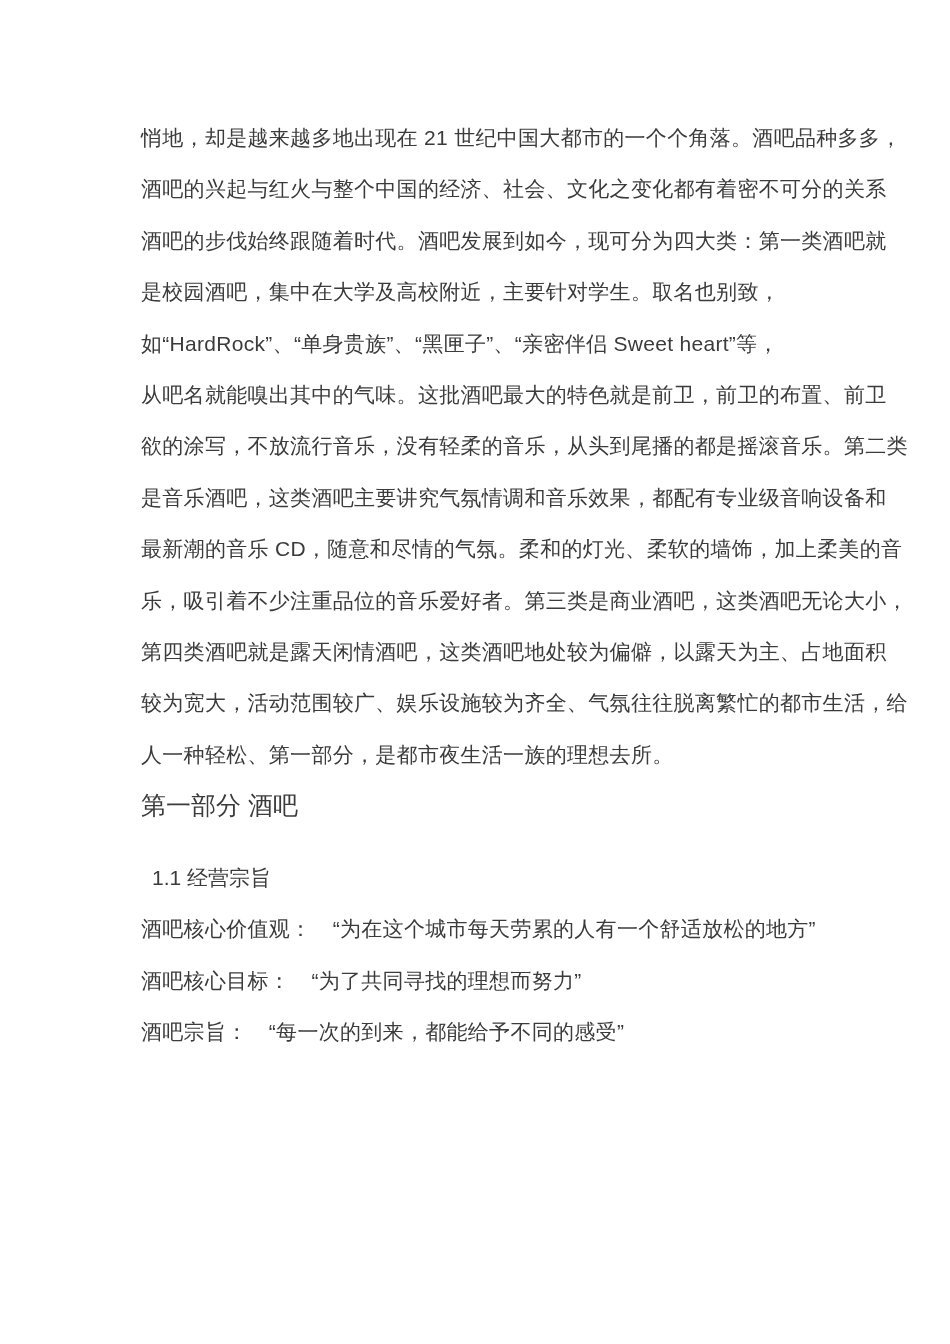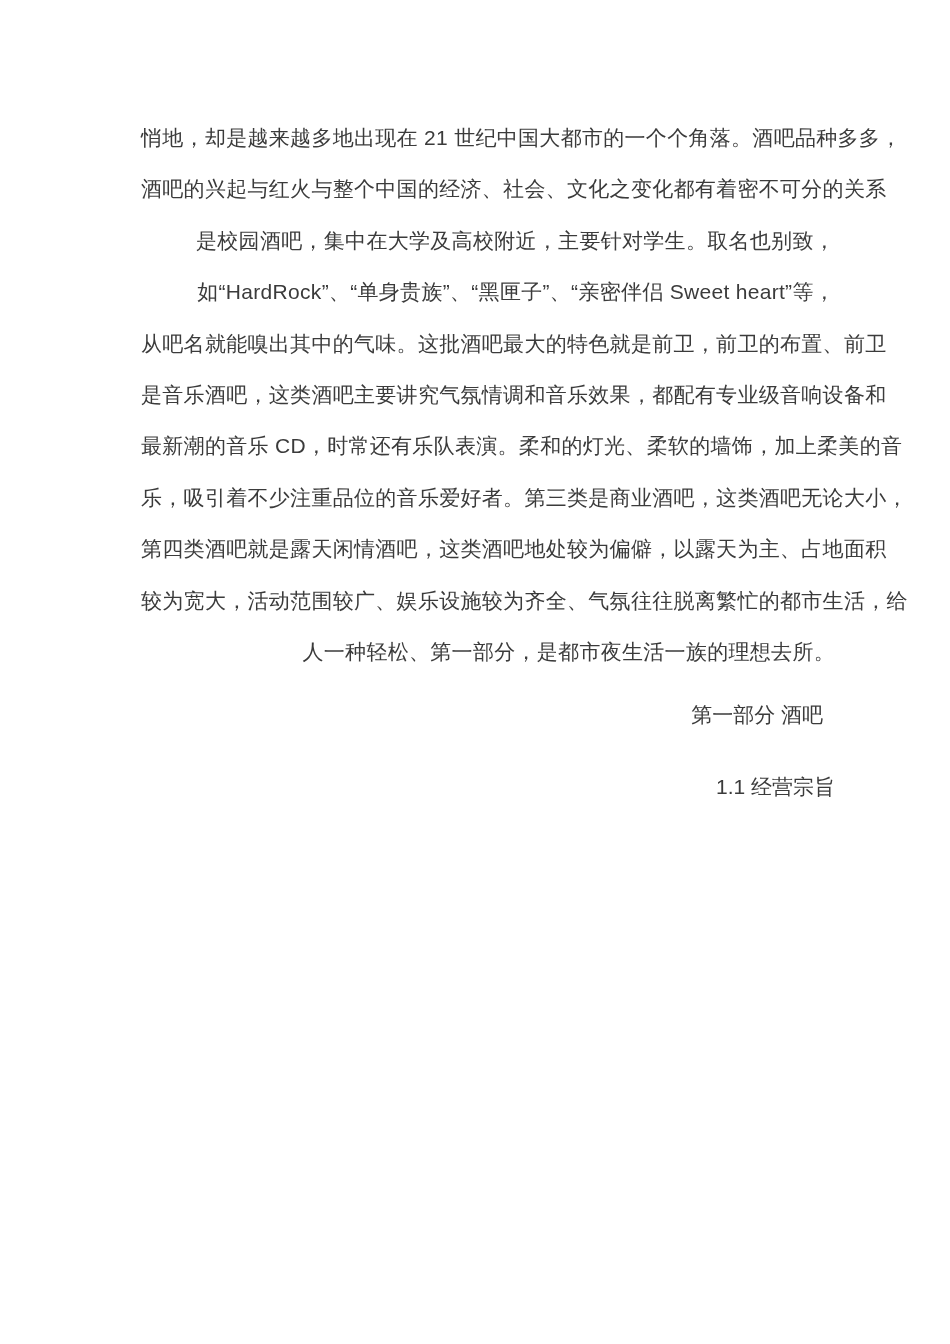--- a/index.html
+++ b/index.html
@@ -14,62 +14,68 @@
     background: #ffffff;
     overflow: hidden;
     font-family: "Liberation Sans", sans-serif;
   }
   .content {
     position: absolute;
     left: 141px;
     top: 112px;
     width: 694px;
     color: #3b3b3b;
-    text-align: right;
   }
   .line {
     margin: 0;
     padding: 0;
     font-size: 21px;
     line-height: 51.4px;
     white-space: nowrap;
     letter-spacing: 0.3px;
   }
   .section-heading {
-    margin: 12px;
-    font-size: 21px;
+    margin: 0;
+    font-size: 25px;
     line-height: 51.4px;
     white-space: nowrap;
   }
   .subsection-heading {
     margin: 20px 0 0 11px;
     font-size: 21px;
     line-height: 51.4px;
     white-space: nowrap;
   }
 </style>
 </head>
 <body>
 
 <div class="page">
   <div class="content">
 
     <div>
       <p class="line">悄地，却是越来越多地出现在 21 世纪中国大都市的一个个角落。酒吧品种多多，</p>
       <p class="line">酒吧的兴起与红火与整个中国的经济、社会、文化之变化都有着密不可分的关系</p>
+      <p class="line">酒吧的步伐始终跟随着时代。酒吧发展到如今，现可分为四大类：第一类酒吧就</p>
       <p class="line">是校园酒吧，集中在大学及高校附近，主要针对学生。取名也别致，</p>
       <p class="line">如“HardRock”、“单身贵族”、“黑匣子”、“亲密伴侣 Sweet heart”等，</p>
       <p class="line">从吧名就能嗅出其中的气味。这批酒吧最大的特色就是前卫，前卫的布置、前卫</p>
+      <p class="line">欲的涂写，不放流行音乐，没有轻柔的音乐，从头到尾播的都是摇滚音乐。第二类</p>
       <p class="line">是音乐酒吧，这类酒吧主要讲究气氛情调和音乐效果，都配有专业级音响设备和</p>
-      <p class="line">最新潮的音乐 CD，时常还有乐队表演。柔和的灯光、柔软的墙饰，加上柔美的音</p>
+      <p class="line">最新潮的音乐 CD，随意和尽情的气氛。柔和的灯光、柔软的墙饰，加上柔美的音</p>
       <p class="line">乐，吸引着不少注重品位的音乐爱好者。第三类是商业酒吧，这类酒吧无论大小，</p>
       <p class="line">第四类酒吧就是露天闲情酒吧，这类酒吧地处较为偏僻，以露天为主、占地面积</p>
       <p class="line">较为宽大，活动范围较广、娱乐设施较为齐全、气氛往往脱离繁忙的都市生活，给</p>
       <p class="line">人一种轻松、第一部分，是都市夜生活一族的理想去所。</p>
     </div>
 
     <p class="section-heading">第一部分 酒吧</p>
 
     <p class="subsection-heading">1.1 经营宗旨</p>
 
+    <div>
+      <p class="line">酒吧核心价值观：　“为在这个城市每天劳累的人有一个舒适放松的地方”</p>
+      <p class="line">酒吧核心目标：　“为了共同寻找的理想而努力”</p>
+      <p class="line">酒吧宗旨：　“每一次的到来，都能给予不同的感受”</p>
+    </div>
 
   </div>
 </div>
 
 </body></html>

